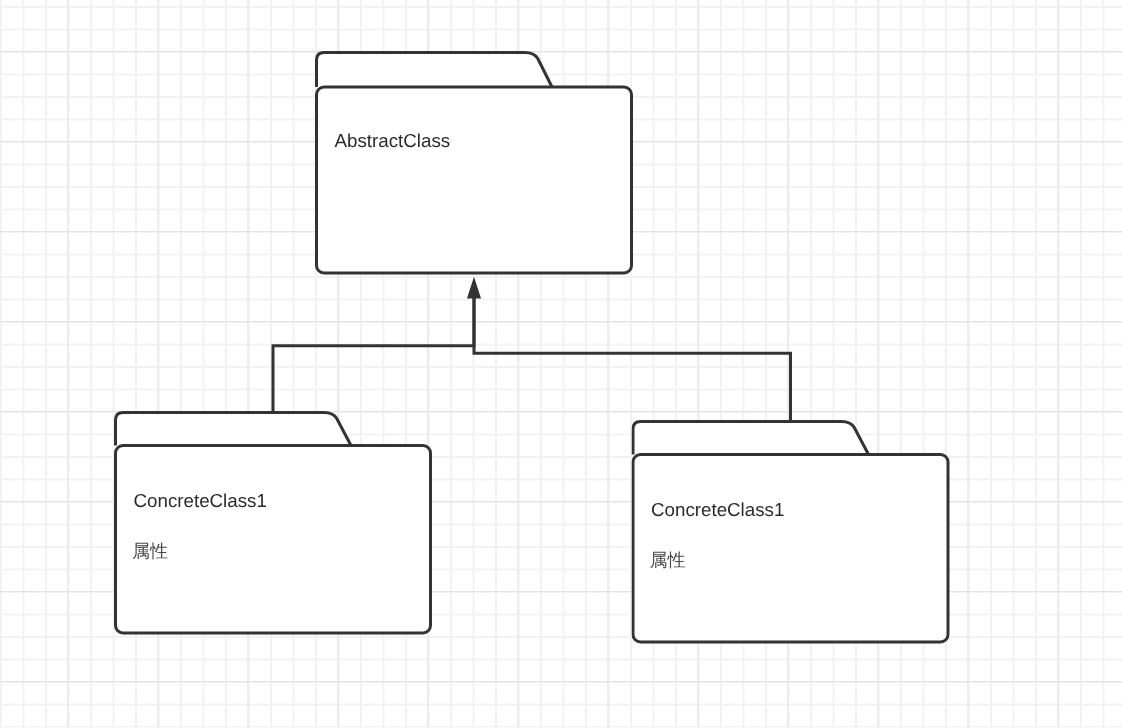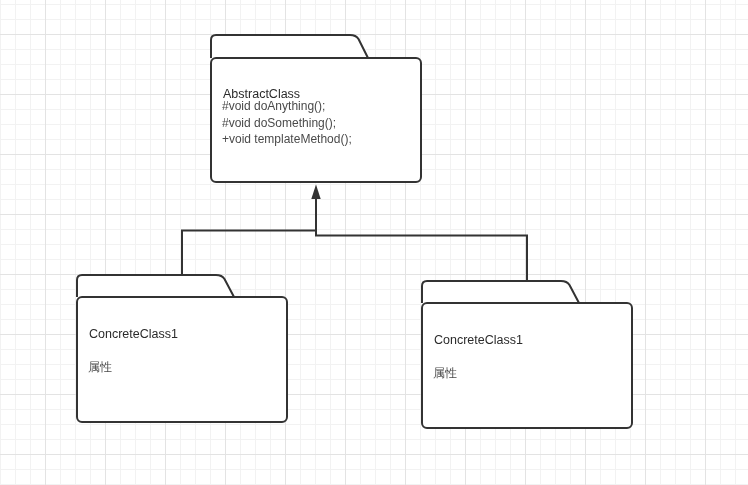--- a/index.html
+++ b/index.html
@@ -94,25 +94,20 @@
     <path d="M 527 281 L 527 235.5 L 316 235.5 L 316 196" fill="none" stroke="#333333" stroke-width="2"></path>
     <polygon points="316,184.5 311.3,199 320.7,199" fill="#333333"></polygon>
   </svg>
 
   <div class="node" style="left:210px; top:34px;">
     <svg class="shape" width="214" height="151">
       <path class="tab-path" d="M 1 24 L 1 6 Q 1 1 6 1 L 140 1 Q 146 1 148.5 5 L 158 24"></path>
       <rect class="body-rect" x="1" y="24" width="210" height="124" rx="5" ry="5"></rect>
     </svg>
     <div class="node-title">AbstractClass</div>
-    <div class="node-body methods">
-      <div class="method-line">#void doAnything();</div>
-      <div class="method-line">#void doSomething();</div>
-      <div class="method-line">+void templateMethod();</div>
-    </div>
   </div>
 
   <div class="node" style="left:76px; top:274px;">
     <svg class="shape" width="214" height="150">
       <path class="tab-path" d="M 1 23 L 1 6 Q 1 1 6 1 L 140 1 Q 146 1 148.5 5 L 158 23"></path>
       <rect class="body-rect" x="1" y="23" width="210" height="125" rx="5" ry="5"></rect>
     </svg>
     <div class="node-title">ConcreteClass1</div>
     <div class="node-body attrs">属性</div>
   </div>

